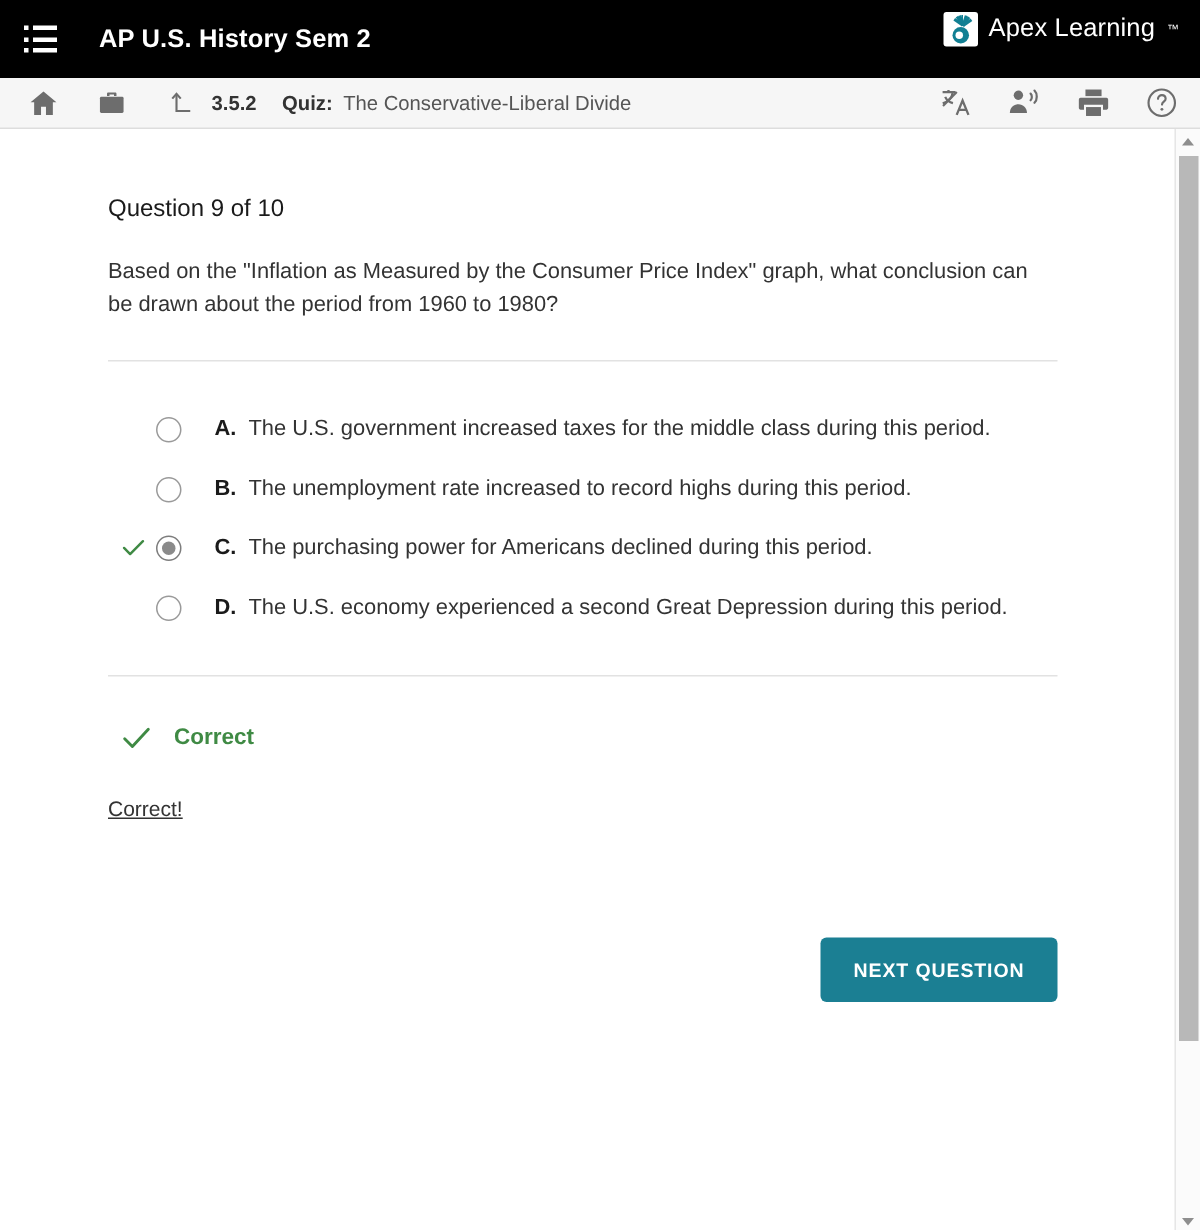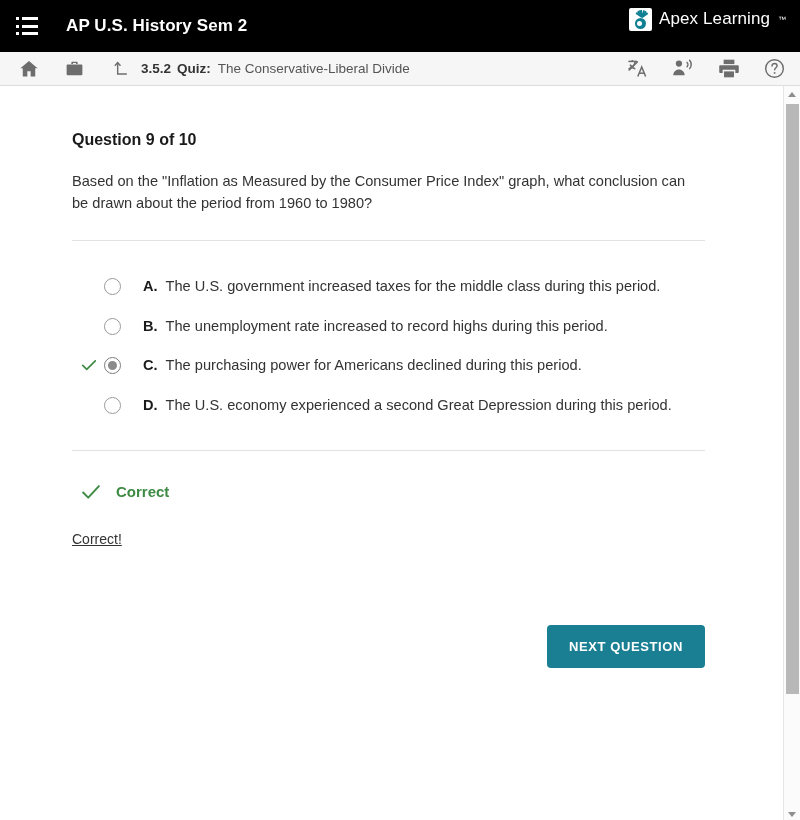--- a/index.html
+++ b/index.html
@@ -140,21 +140,21 @@
   .crumb-num {
     font-size: 13.5px;
     font-weight: bold;
     color: #333333;
     margin-left: 10px;
   }
   .crumb-kind {
     font-size: 13.5px;
     font-weight: bold;
     color: #333333;
-    margin-left: 6px;
+    margin-left: 17px;
   }
   .crumb-name {
     font-size: 13.5px;
     color: #555555;
     margin-left: 7px;
     white-space: nowrap;
   }
   .tb-right {
     position: absolute;
     right: 14px;
@@ -176,21 +176,21 @@
     right: 17px;
     bottom: 0;
     overflow: hidden;
     background: #ffffff;
   }
   .page {
     padding: 0 0 0 72px;
   }
   .q-heading {
     font-size: 16px;
-    font-weight: bold;
+    font-weight: normal;
     color: #1a1a1a;
     padding-top: 45px;
   }
   .q-text {
     font-size: 14.6px;
     color: #333333;
     line-height: 1.48;
     margin-top: 22px;
     max-width: 620px;
   }

